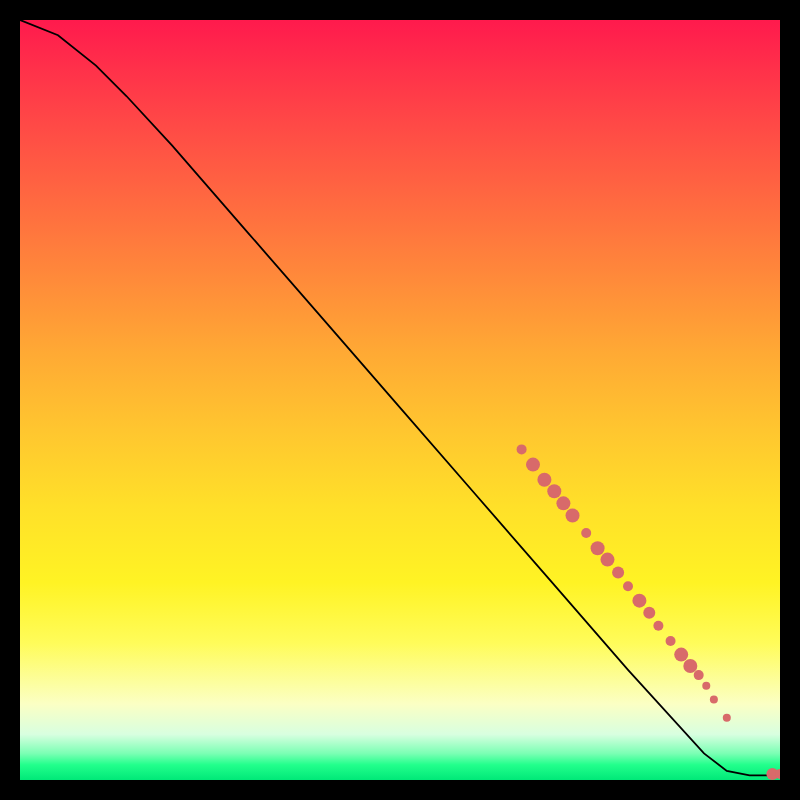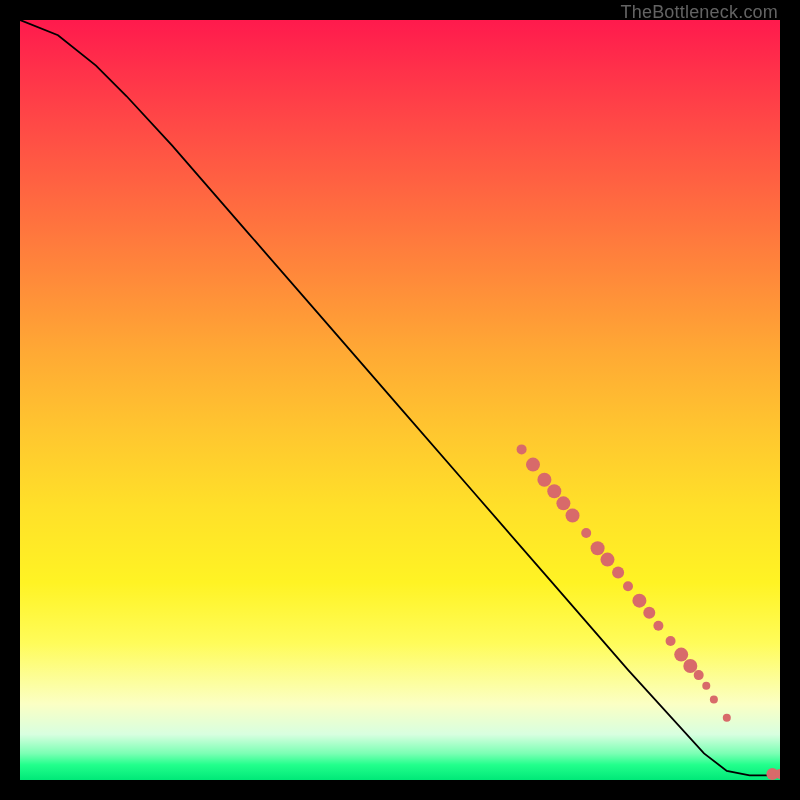--- a/index.html
+++ b/index.html
@@ -60,21 +60,20 @@
     font-size: 18px;
     font-weight: 500;
     color: #636363;
     letter-spacing: 0.2px;
   }
 </style>
 </head>
 <body>
 
 <div class="stage">
-  <div class="watermark">TheBottleneck.com</div>
 
   <div class="plot-area">
     <div class="gradient-bg"></div>
     <svg class="overlay" viewBox="0 0 760 760" preserveAspectRatio="none">
       <path id="curve-path" fill="none" stroke="#000000" stroke-width="1.8" stroke-linecap="round" d="M 0 0 L 38 15.200000000000045 L 76 45.60000000000002 L 106.4 76 L 152 125.39999999999998 L 228 212.80000000000007 L 304 300.2 L 380 387.6 L 456 475 L 532 562.4 L 608 649.8 L 684 733.4 L 706.8000000000001 750.88 L 729.6 755.44 L 760 755.44"></path>
       <g id="points-group">
           <circle cx="501.6" cy="429.4" r="5" fill="#d86a6a"></circle>
           <circle cx="513" cy="444.6" r="7" fill="#d86a6a"></circle>
           <circle cx="524.4" cy="459.8" r="7" fill="#d86a6a"></circle>
           <circle cx="534.28" cy="471.2" r="7" fill="#d86a6a"></circle>

